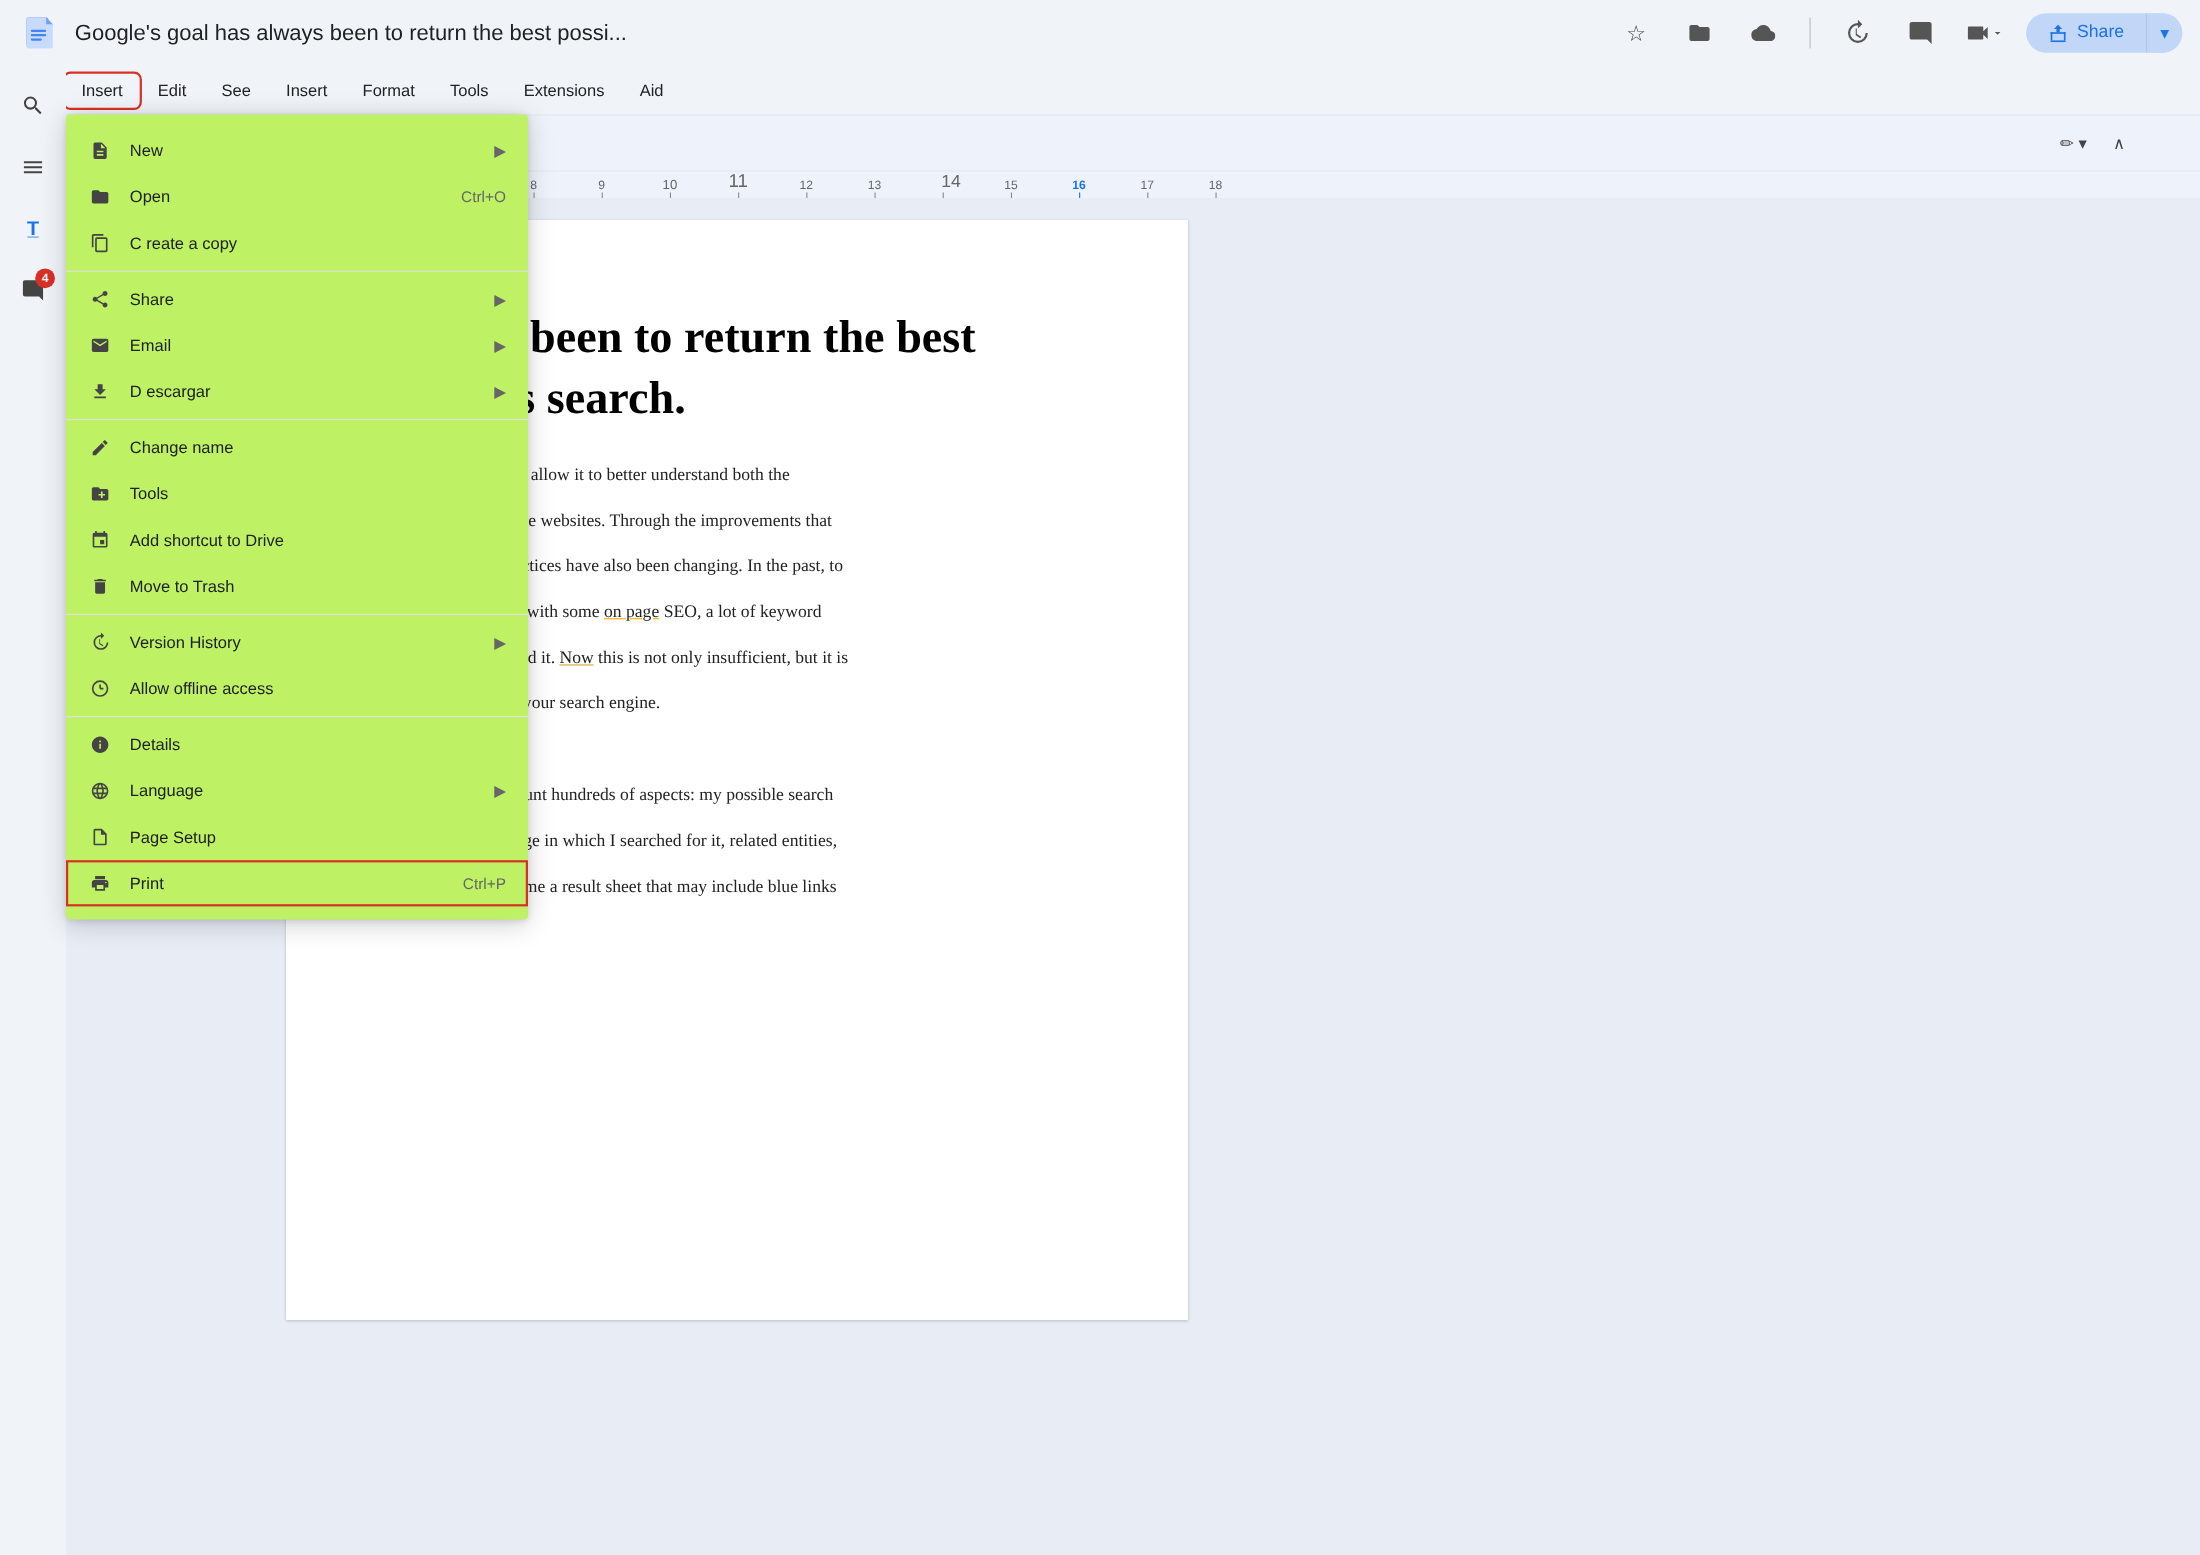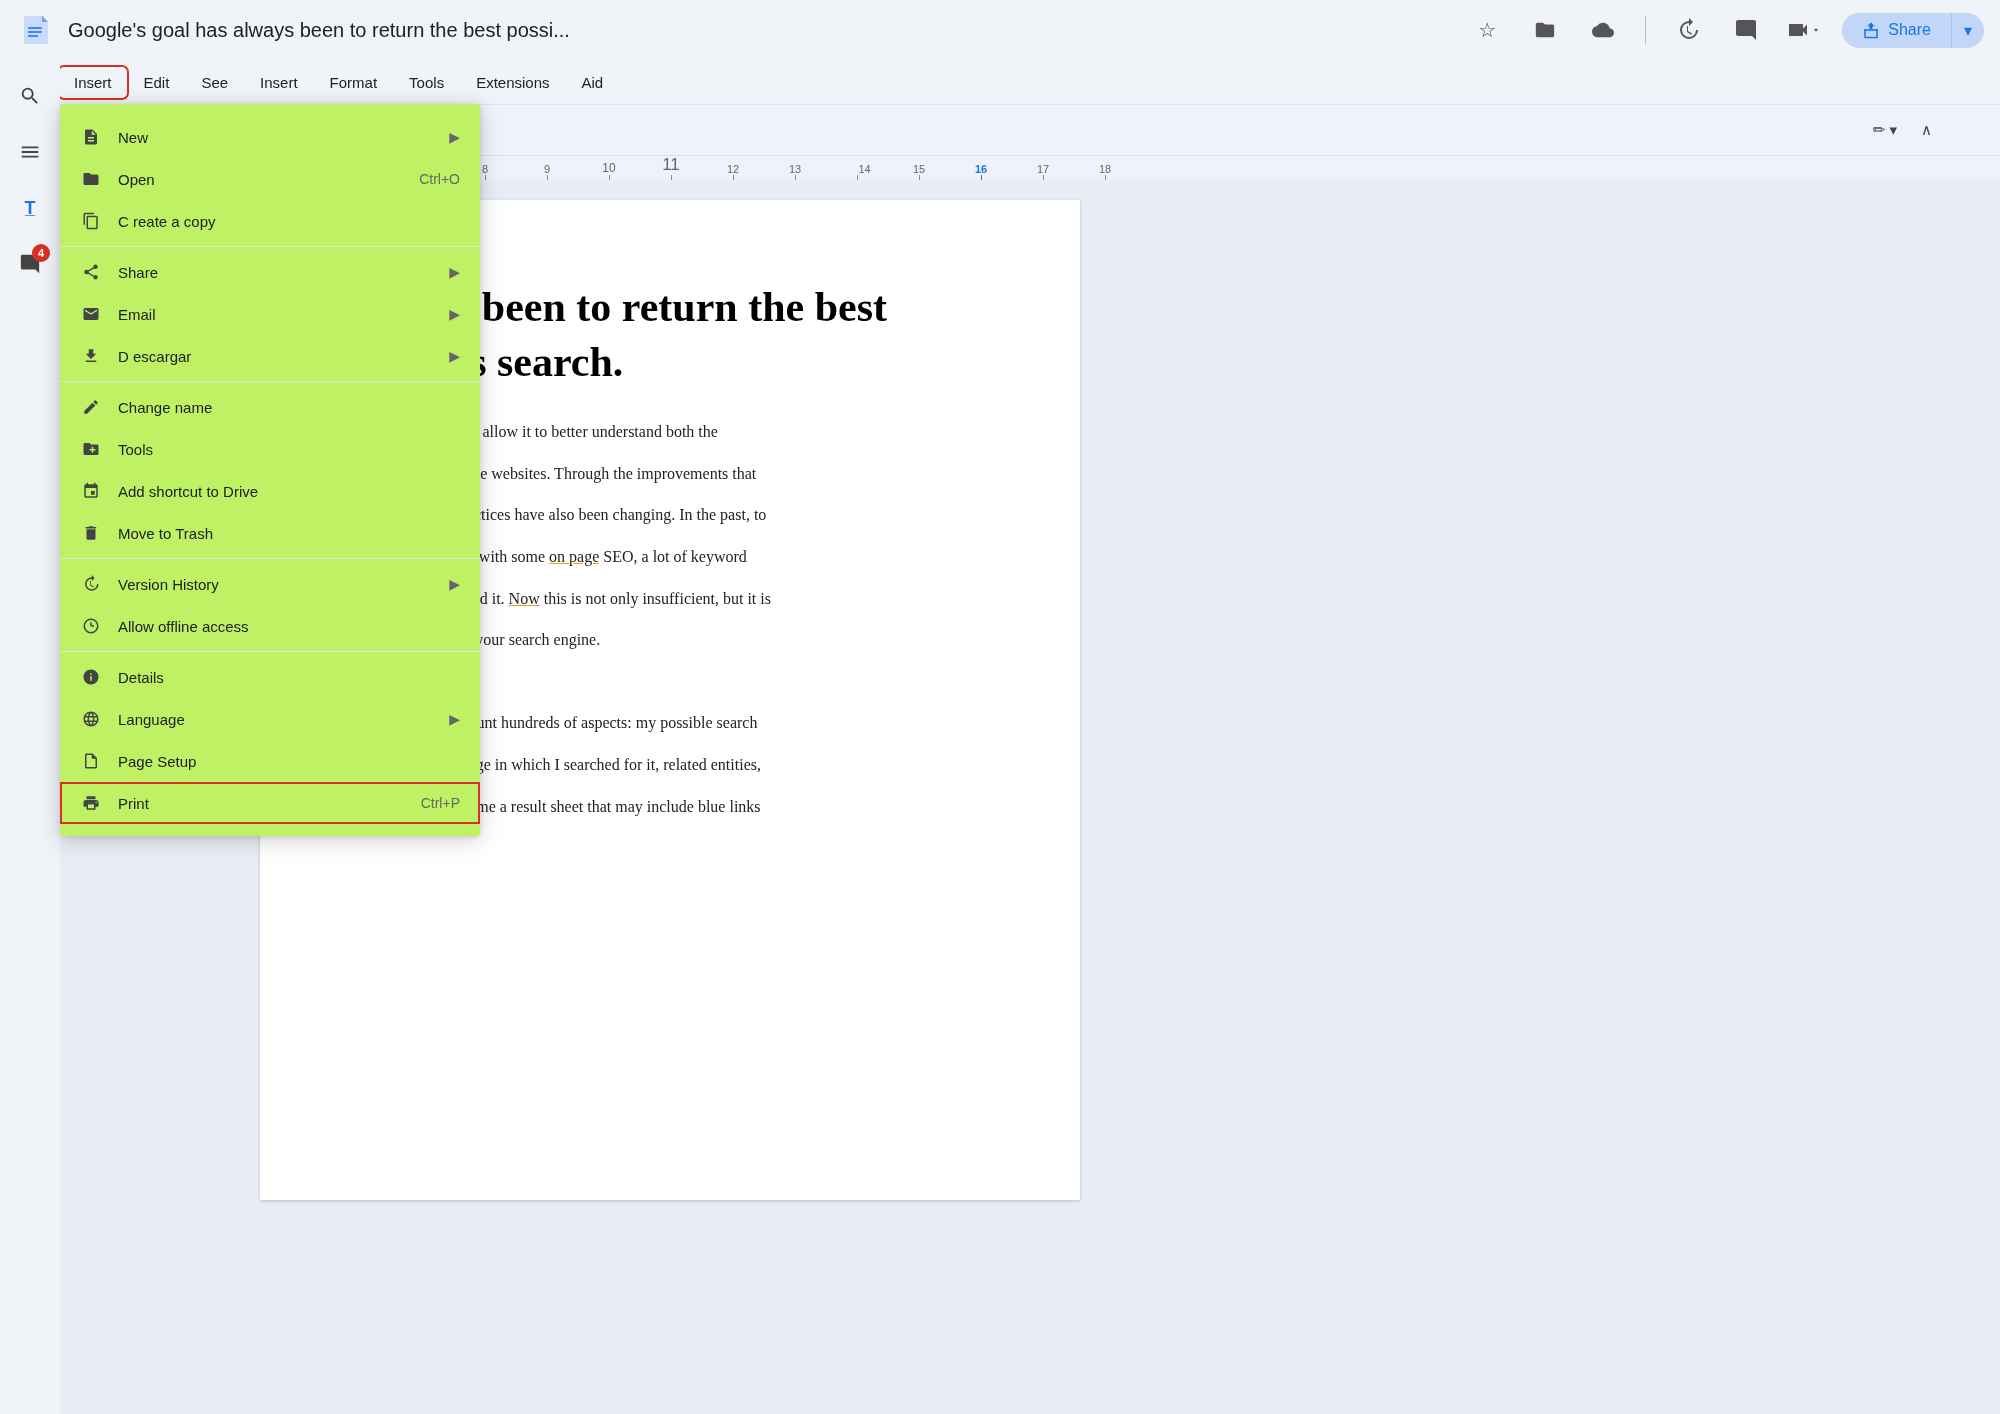--- a/index.html
+++ b/index.html
@@ -474,21 +474,21 @@
     </div>
     <div class="ruler-mark">
       <span style="font-size:11px;color:#666;">12</span>
       <div class="ruler-tick" style="height:8px;"></div>
     </div>
     <div class="ruler-mark">
       <span style="font-size:11px;color:#666;">13</span>
       <div class="ruler-tick" style="height:8px;"></div>
     </div>
     <div class="ruler-mark">
-      <span style="font-size:11px;color:#666;margin-left:15px;">14</span>
+      <span style="font-size:16px;color:#666;margin-left:15px;">14</span>
       <div class="ruler-tick" style="height:8px;"></div>
     </div>
     <div class="ruler-mark">
       <span style="font-size:11px;color:#666;">15</span>
       <div class="ruler-tick" style="height:8px;"></div>
     </div>
     <div class="ruler-mark">
       <span style="font-size:11px;color:#1a73e8; font-weight:bold;">16</span>
       <div class="ruler-tick" style="height:8px; background:#1a73e8;"></div>
     </div>

